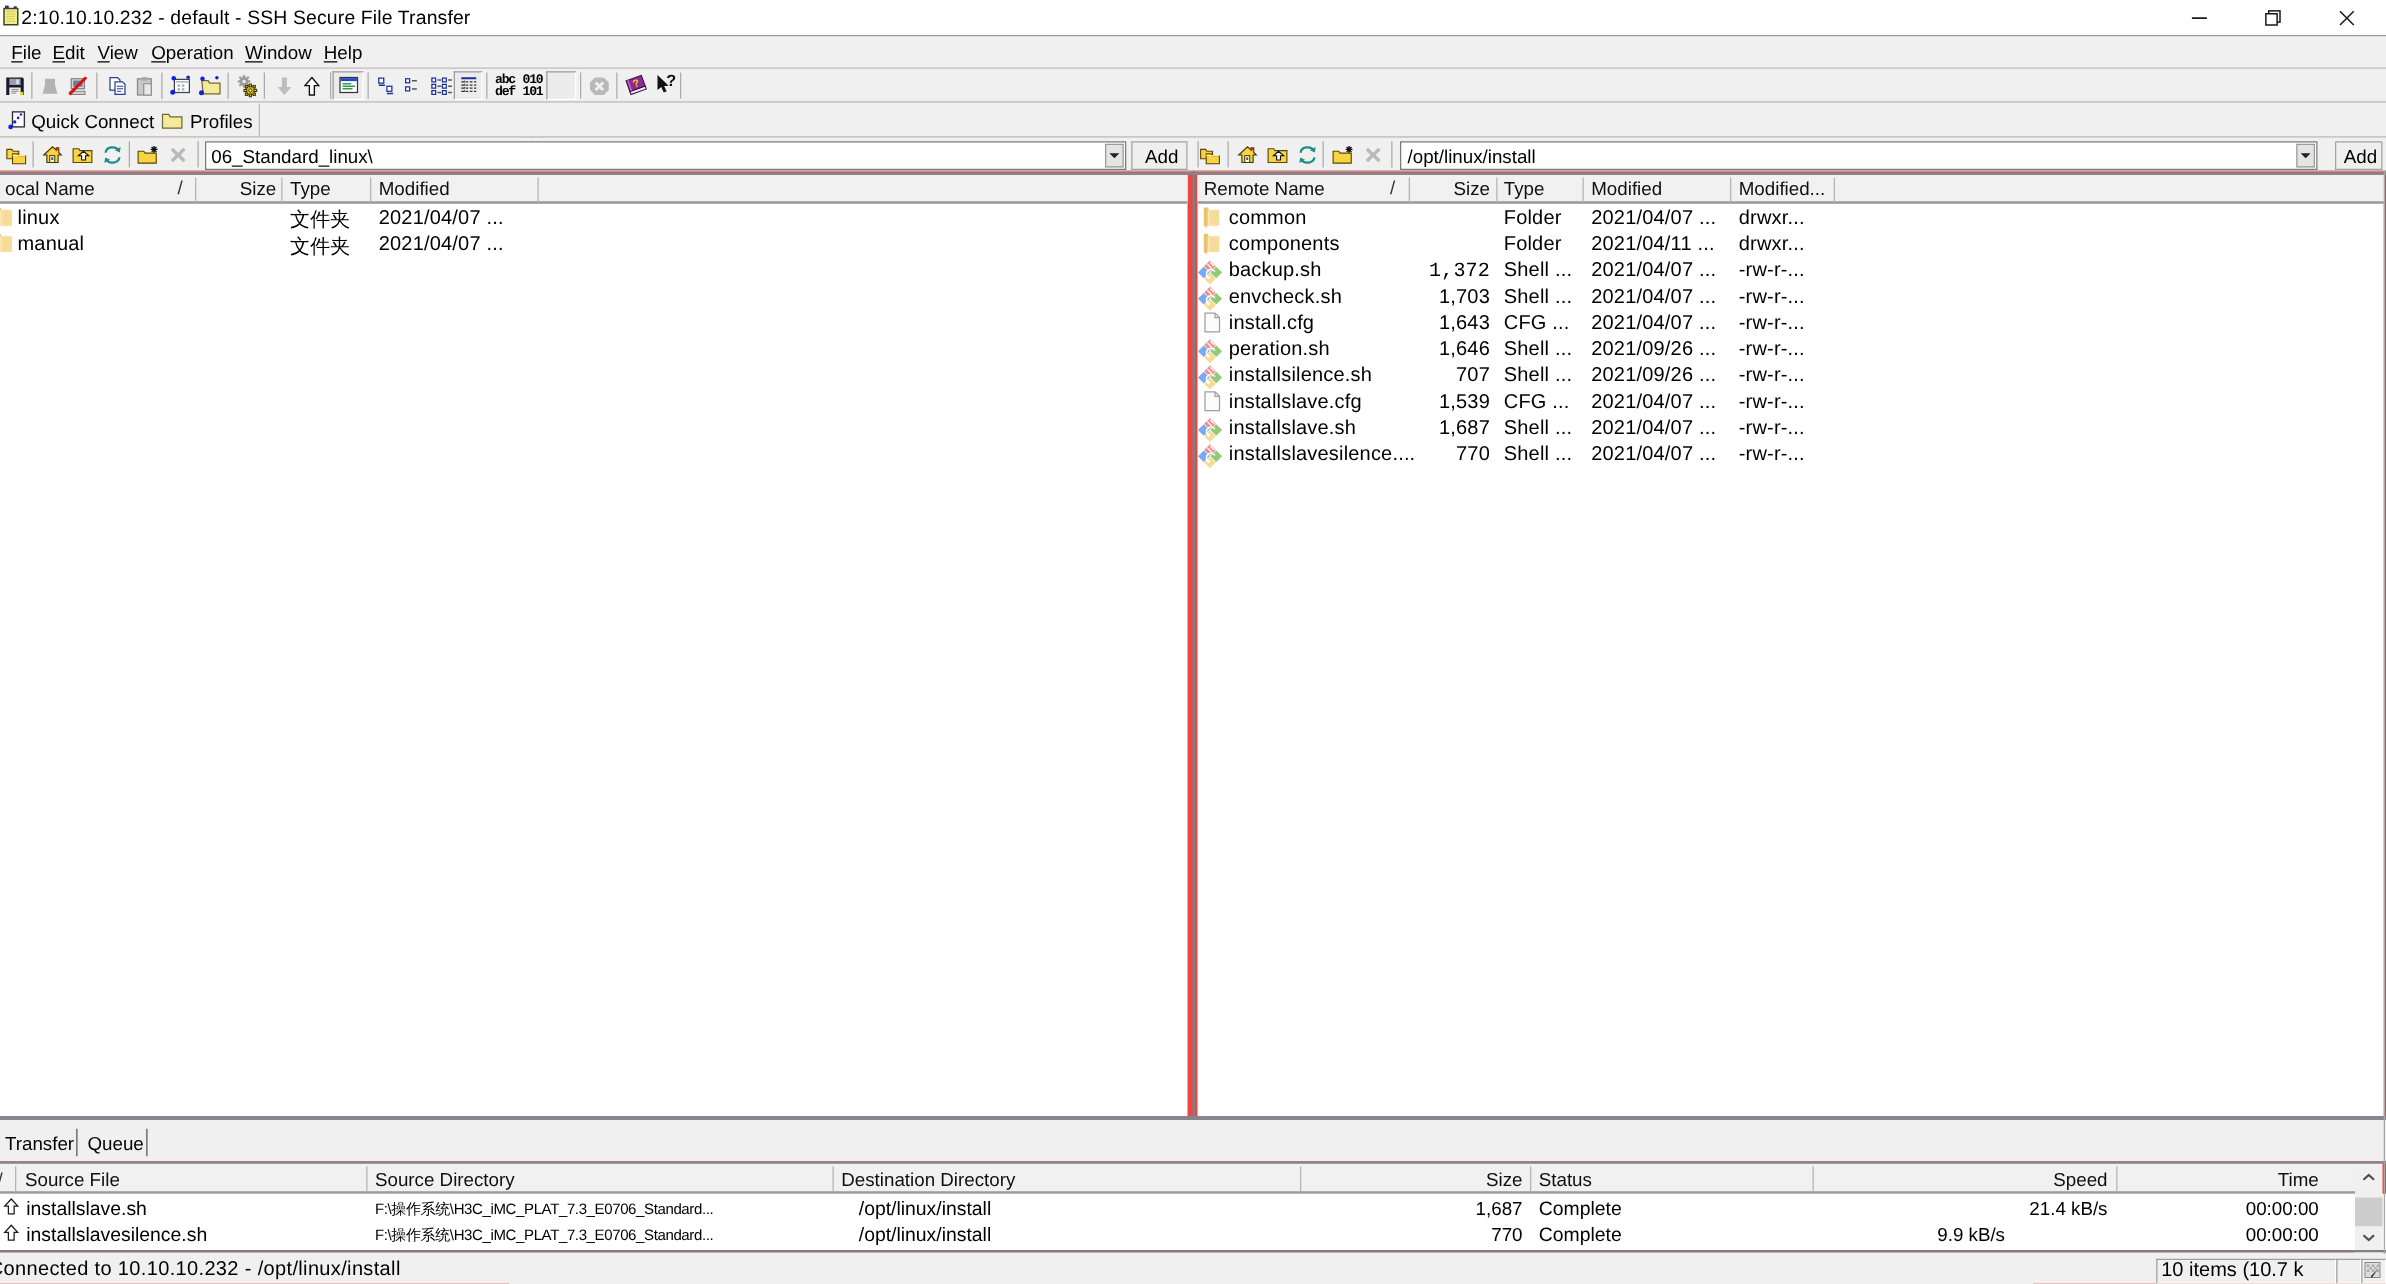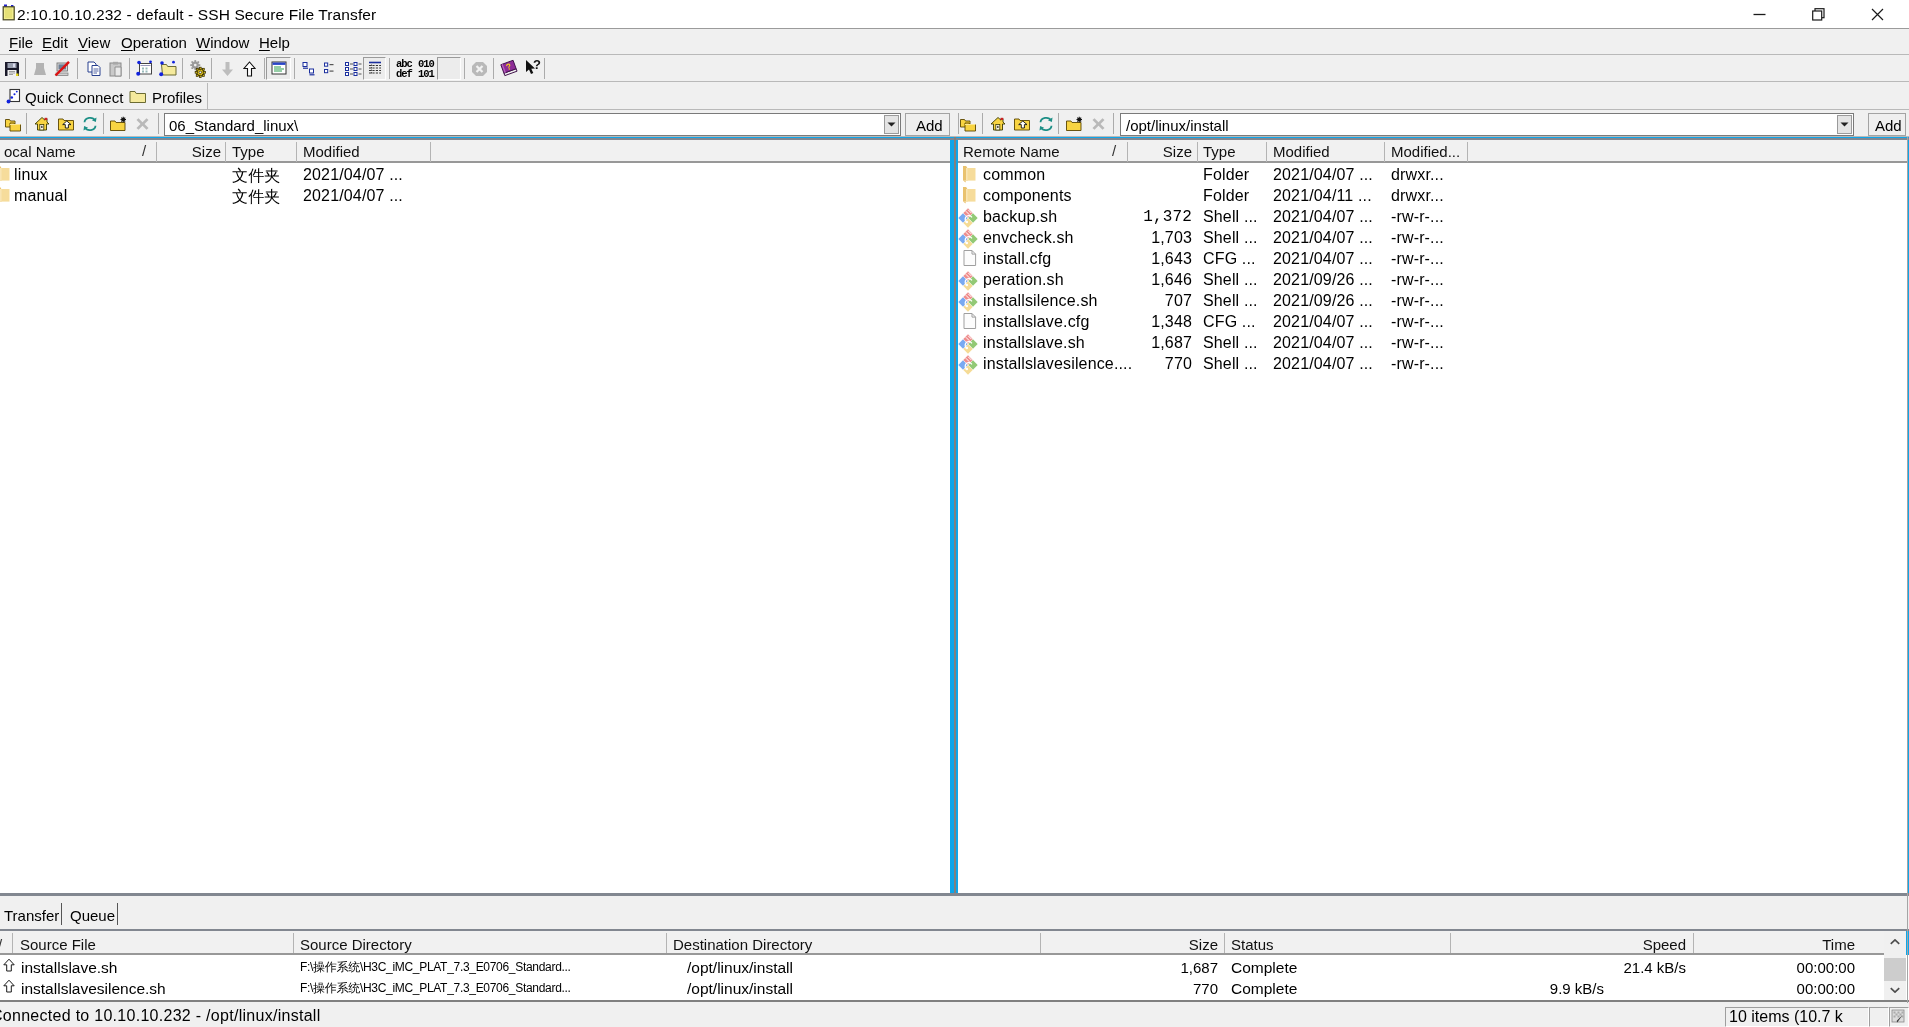--- a/index.html
+++ b/index.html
@@ -1,16 +1,16 @@
 <!DOCTYPE html>
 <html><head>
 <meta charset="utf-8">
 <style>
 html,body{margin:0;padding:0;background:#fff;}
-#app{position:relative;width:1909px;height:1027px;background:#0ea5e9;font-family:"Liberation Sans",sans-serif;font-size:15px;color:#000;overflow:hidden;}
+#app{position:relative;width:1909px;height:1027px;background:#ef4444;font-family:"Liberation Sans",sans-serif;font-size:15px;color:#000;overflow:hidden;}
 .abs{position:absolute;}
 .bar{position:absolute;left:0;width:1909px;background:#f0f0f0;}
 .vsep{position:absolute;width:1px;background:#ababab;}
 .txt{position:absolute;white-space:pre;}
 .r{text-align:right;}
 .rw{font-size:16px;letter-spacing:0.15px;}
 .tr15{font-size:15.5px;}
 .fpath{font-size:12px;letter-spacing:-0.3px;}
 u{text-decoration:underline;text-underline-offset:2px;}
 
@@ -462,21 +462,21 @@
 <div class="txt rw" style="left:983px;top:292px;">installsilence.sh</div>
 <div class="txt r rw" style="left:1092px;top:292px;width:100px;">707</div>
 <div class="txt rw" style="left:1203px;top:292px;">Shell ...</div>
 <div class="txt rw" style="left:1273px;top:292px;">2021/09/26 ...</div>
 <div class="txt rw" style="left:1391px;top:292px;">-rw-r-...</div>
 
 <svg class="abs" style="left:962px;top:312px" width="16" height="18">
         <use href="#doc"></use>
       </svg>
 <div class="txt rw" style="left:983px;top:313px;">installslave.cfg</div>
-<div class="txt r rw" style="left:1092px;top:313px;width:100px;">1,348</div>
+<div class="txt r rw" style="left:1092px;top:313px;width:100px;">1,539</div>
 <div class="txt rw" style="left:1203px;top:313px;">CFG ...</div>
 <div class="txt rw" style="left:1273px;top:313px;">2021/04/07 ...</div>
 <div class="txt rw" style="left:1391px;top:313px;">-rw-r-...</div>
 
 <svg class="abs" style="left:958px;top:334px" width="20" height="20">
         <use href="#shell"></use>
       </svg>
 <div class="txt rw" style="left:983px;top:334px;">installslave.sh</div>
 <div class="txt r rw" style="left:1092px;top:334px;width:100px;">1,687</div>
 <div class="txt rw" style="left:1203px;top:334px;">Shell ...</div>

